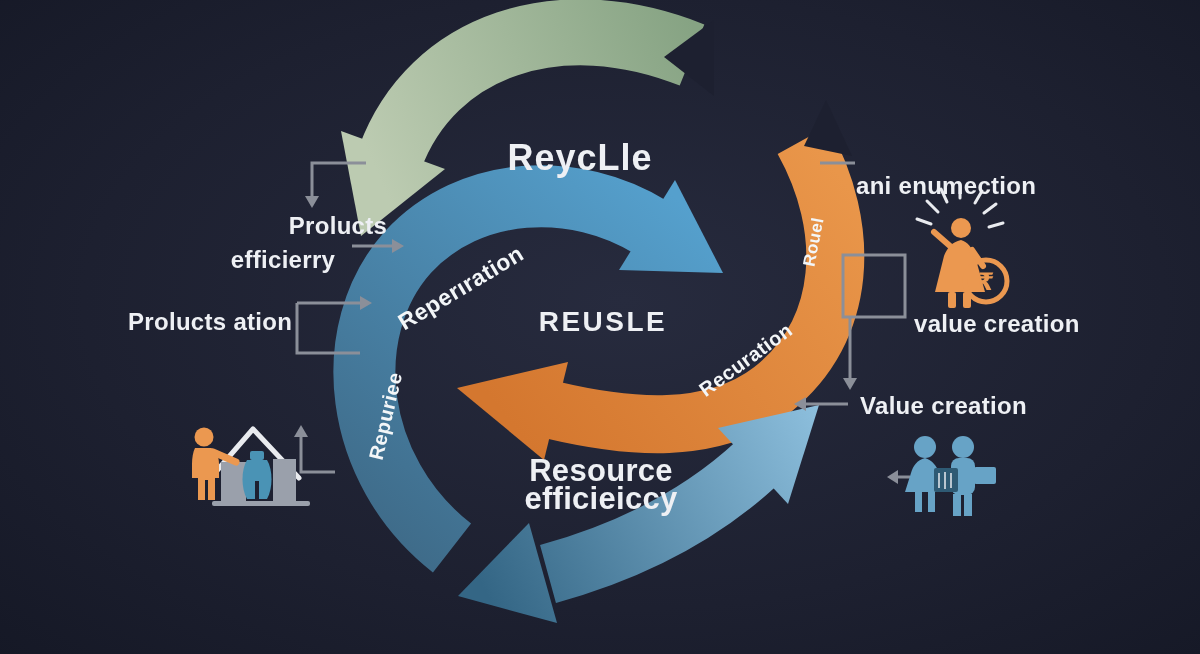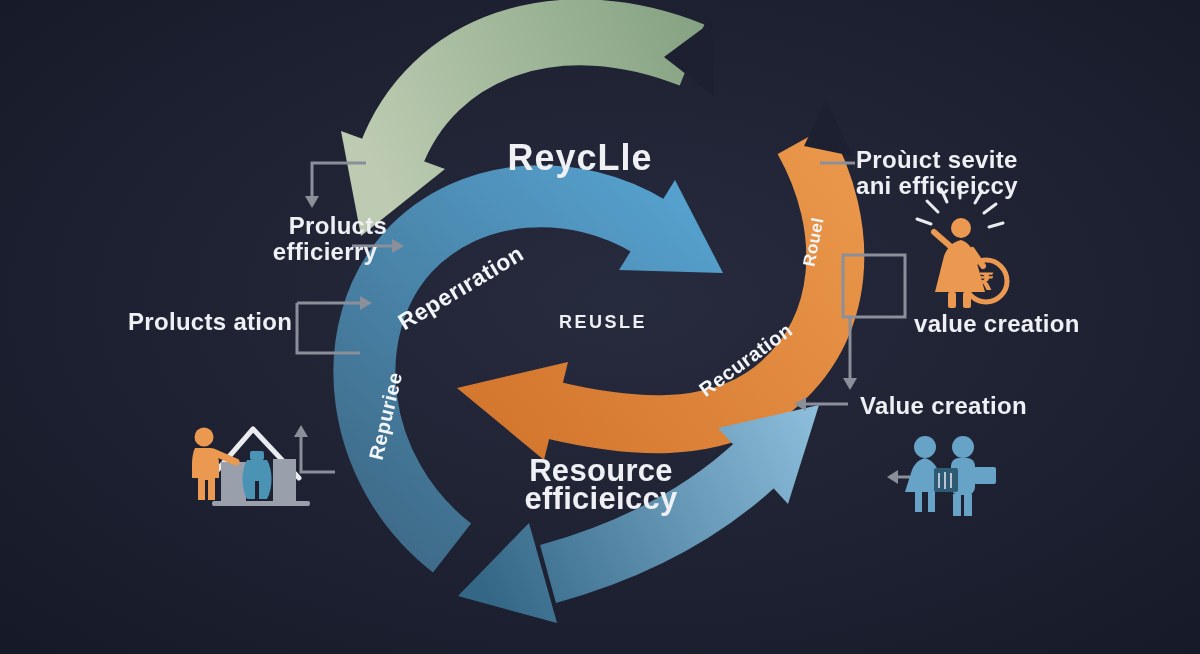--- a/index.html
+++ b/index.html
@@ -12,21 +12,21 @@
   .label{
     position:absolute;font-weight:700;white-space:nowrap;color:#eef0f4;
     transform:translate(-50%,-50%);letter-spacing:.3px;
   }
   .label.la{transform:none;}
   .arrow-label{
     position:absolute;font-weight:700;white-space:nowrap;color:#f3f6f8;
     transform:translate(-50%,-50%) rotate(var(--r,0deg));letter-spacing:.5px;
   }
   .fs30{font-size:36px;letter-spacing:1px;}
-  .fs28{font-size:18px;letter-spacing:2.5px;}
+  .fs28{font-size:28px;letter-spacing:2.5px;}
   .fs25{font-size:31px;}
   .fs24{font-size:24px;}
   .fs23{font-size:23px;}
   .fs20{font-size:20px;}
   .fs17{font-size:17px;}
   .coin-glyph{font-family:"DejaVu Sans",sans-serif;}
 </style>
 </head>
 <body>
 
@@ -167,24 +167,23 @@
 
   <div class="label fs30" style="left:580px;top:158px;">ReycLle</div>
   <div class="label fs28" style="left:603px;top:322px;">REUSLE</div>
 
   <div class="arrow-label fs23" style="left:461px;top:288px;--r:-31deg;">Reperıration</div>
   <div class="arrow-label fs20" style="left:386px;top:416px;--r:-77deg;">Repuriee</div>
   <div class="arrow-label fs20" style="left:746px;top:360px;--r:-36deg;">Recuration</div>
   <div class="arrow-label fs17" style="left:814px;top:242px;--r:-79deg;">Rouel</div>
 
   <div class="label fs24" style="left:296px;top:226px;margin-left:42px;">Prolucts</div>
-  <div class="label fs24" style="left:283px;top:252px;margin-left:42px;">efficierry</div>
+  <div class="label fs24" style="left:283px;top:260px;">efficierry</div>
   <div class="label fs24 la" style="left:128px;top:308px;">Prolucts ation</div>
 
-  <div class="label fs24 la" style="left:856px;top:146px;">Proùıct sevite</div>
-  <div class="label fs24 la" style="left:856px;top:172px;">ani efficieiccy</div>
+  <div class="label fs24 la" style="left:856px;top:172px;">ani enumection</div>
   <div class="label fs24 la" style="left:914px;top:310px;">value creation</div>
   <div class="label fs24 la" style="left:860px;top:392px;">Value creation</div>
 
   <div class="label fs25" style="left:601px;top:471px;">Resource</div>
   <div class="label fs25" style="left:601px;top:499px;">efficieiccy</div>
 
 </div>
 
 </body></html>

